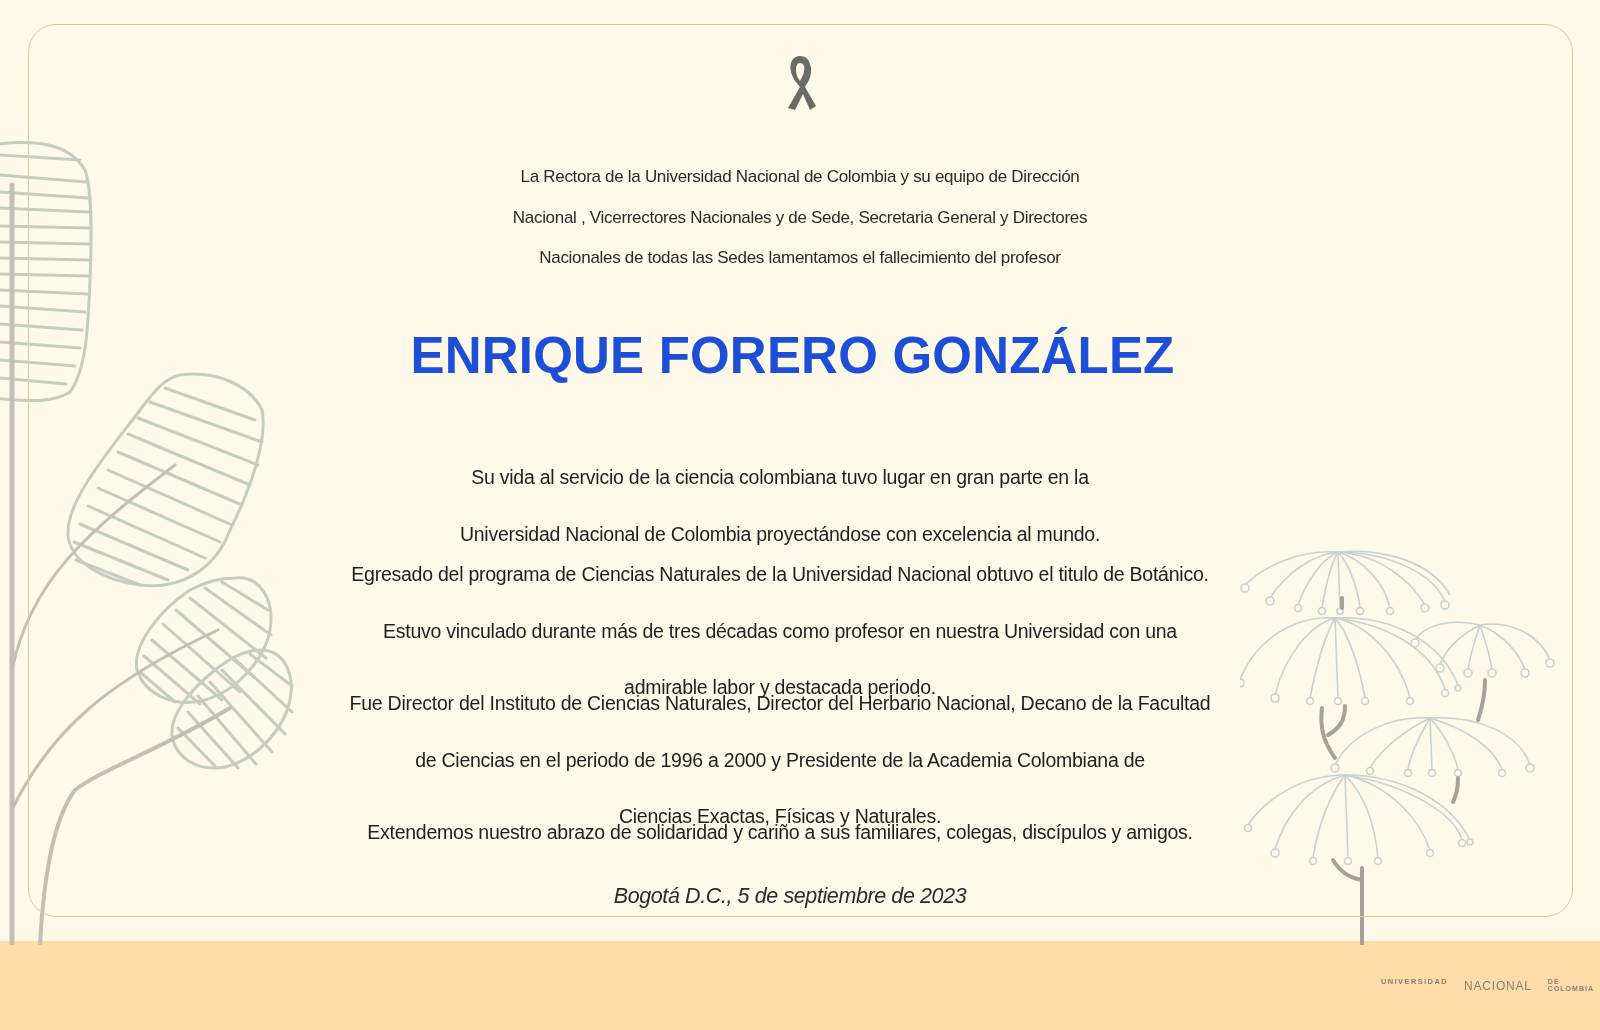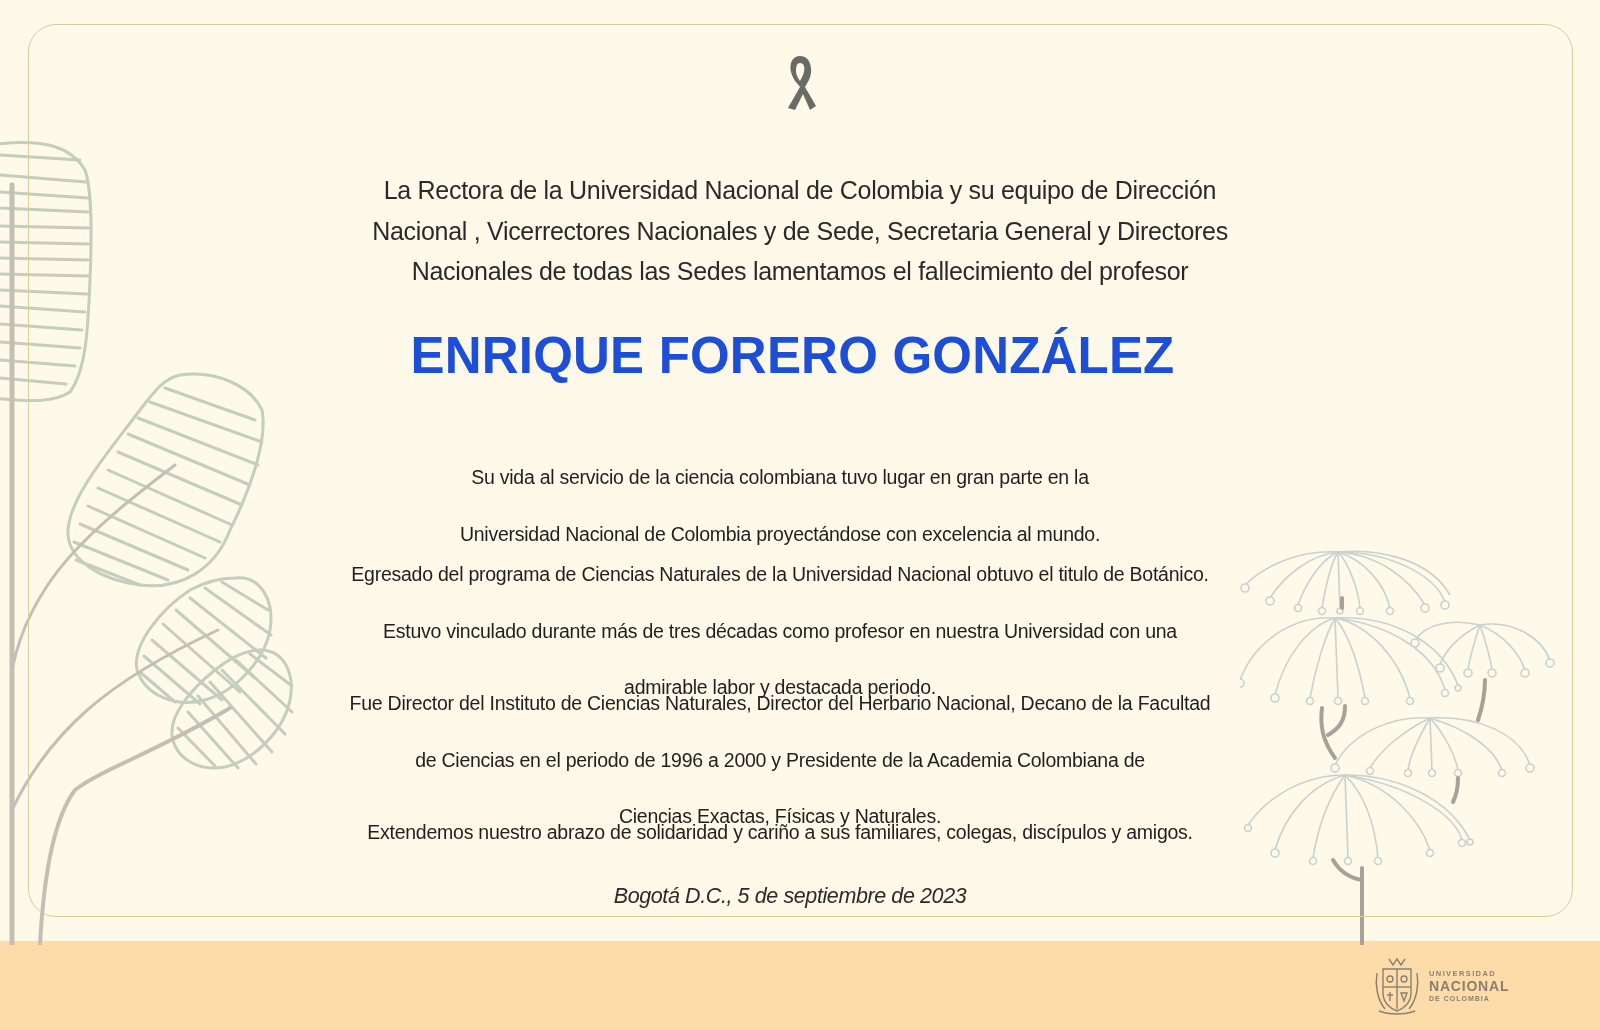--- a/index.html
+++ b/index.html
@@ -24,23 +24,23 @@
       background: #fedcaa;
     }
     .deco { position: absolute; pointer-events: none; }
     .ribbon {
       position: absolute;
       left: 784px; top: 54px;
       width: 32px; height: 58px;
     }
     .intro {
       position: absolute;
-      left: 300px; top: 170px;
+      left: 300px; top: 157px;
       width: 1000px;
-      font-size: 25px;
+      font-size: 17px;
       line-height: 40.5px;
       color: #2a2a2a;
       text-align: center;
       font-family: "Liberation Sans Narrow", "Liberation Sans", sans-serif;
       letter-spacing: -0.3px;
     }
     .intro span { display: block; white-space: nowrap; }
     .name {
       position: absolute;
       left: 300px; top: 326px;
@@ -77,23 +77,23 @@
       text-align: center;
       letter-spacing: -0.4px;
     }
     .logo {
       position: absolute;
       left: 1373px; top: 955px;
       height: 62px; width: 160px;
       display: flex; align-items: center; gap: 8px;
     }
     .logo-crest { width: 48px; height: 62px; }
-    .logo-text { display: flex; flex-direction: column; color: #8a7f72; line-height: 1; }
+    .logo-text { display: flex; flex-direction: row; color: #8a7f72; line-height: 1; }
     .logo-text .l1 { font-size: 7.5px; letter-spacing: 1.4px; font-weight: bold; }
-    .logo-text .l2 { font-size: 14px; letter-spacing: 0.8px; margin: 2px 0; font-weight: bold; }
+    .logo-text .l2 { font-size: 12px; letter-spacing: 0.8px; margin: 2px 16px; }
     .logo-text .l3 { font-size: 7px; letter-spacing: 1px; font-weight: bold; }
   </style>
 </head>
 <body>
 
 <div class="bottom-band"></div>
 
 <svg class="deco" style="left:0;top:130px" width="300" height="815" viewBox="0 0 300 815">
   <g fill="none" stroke="#c5cdbf" stroke-width="3" stroke-linecap="round">
 

